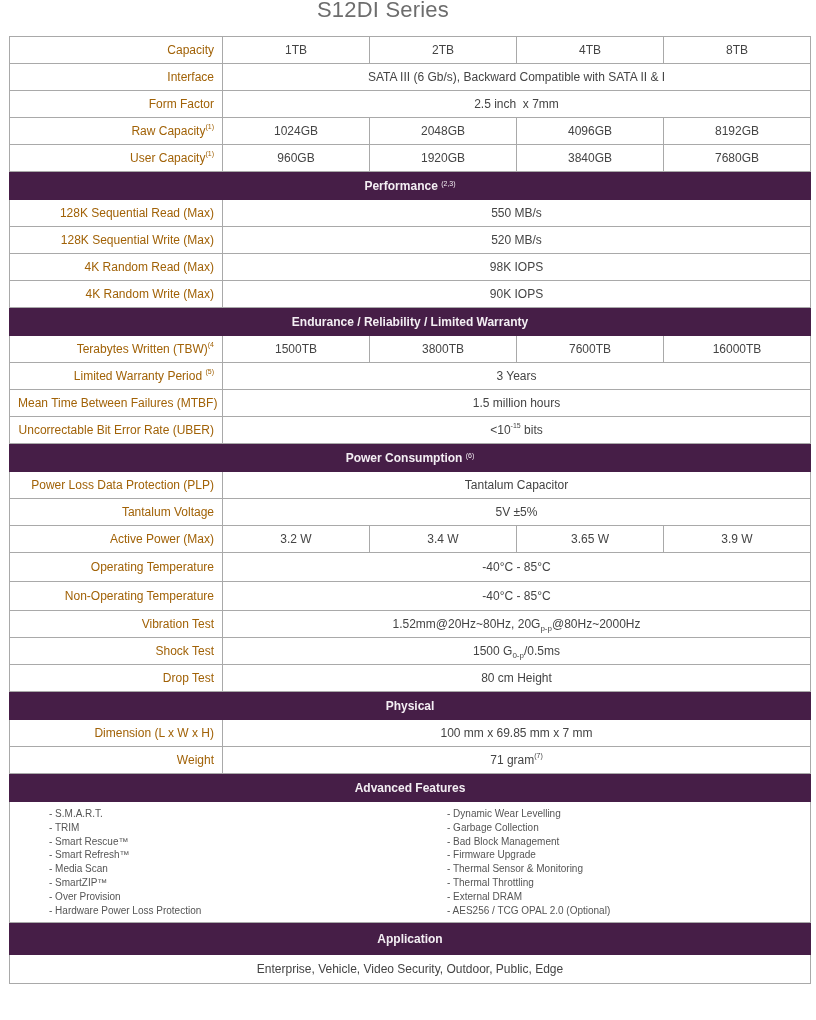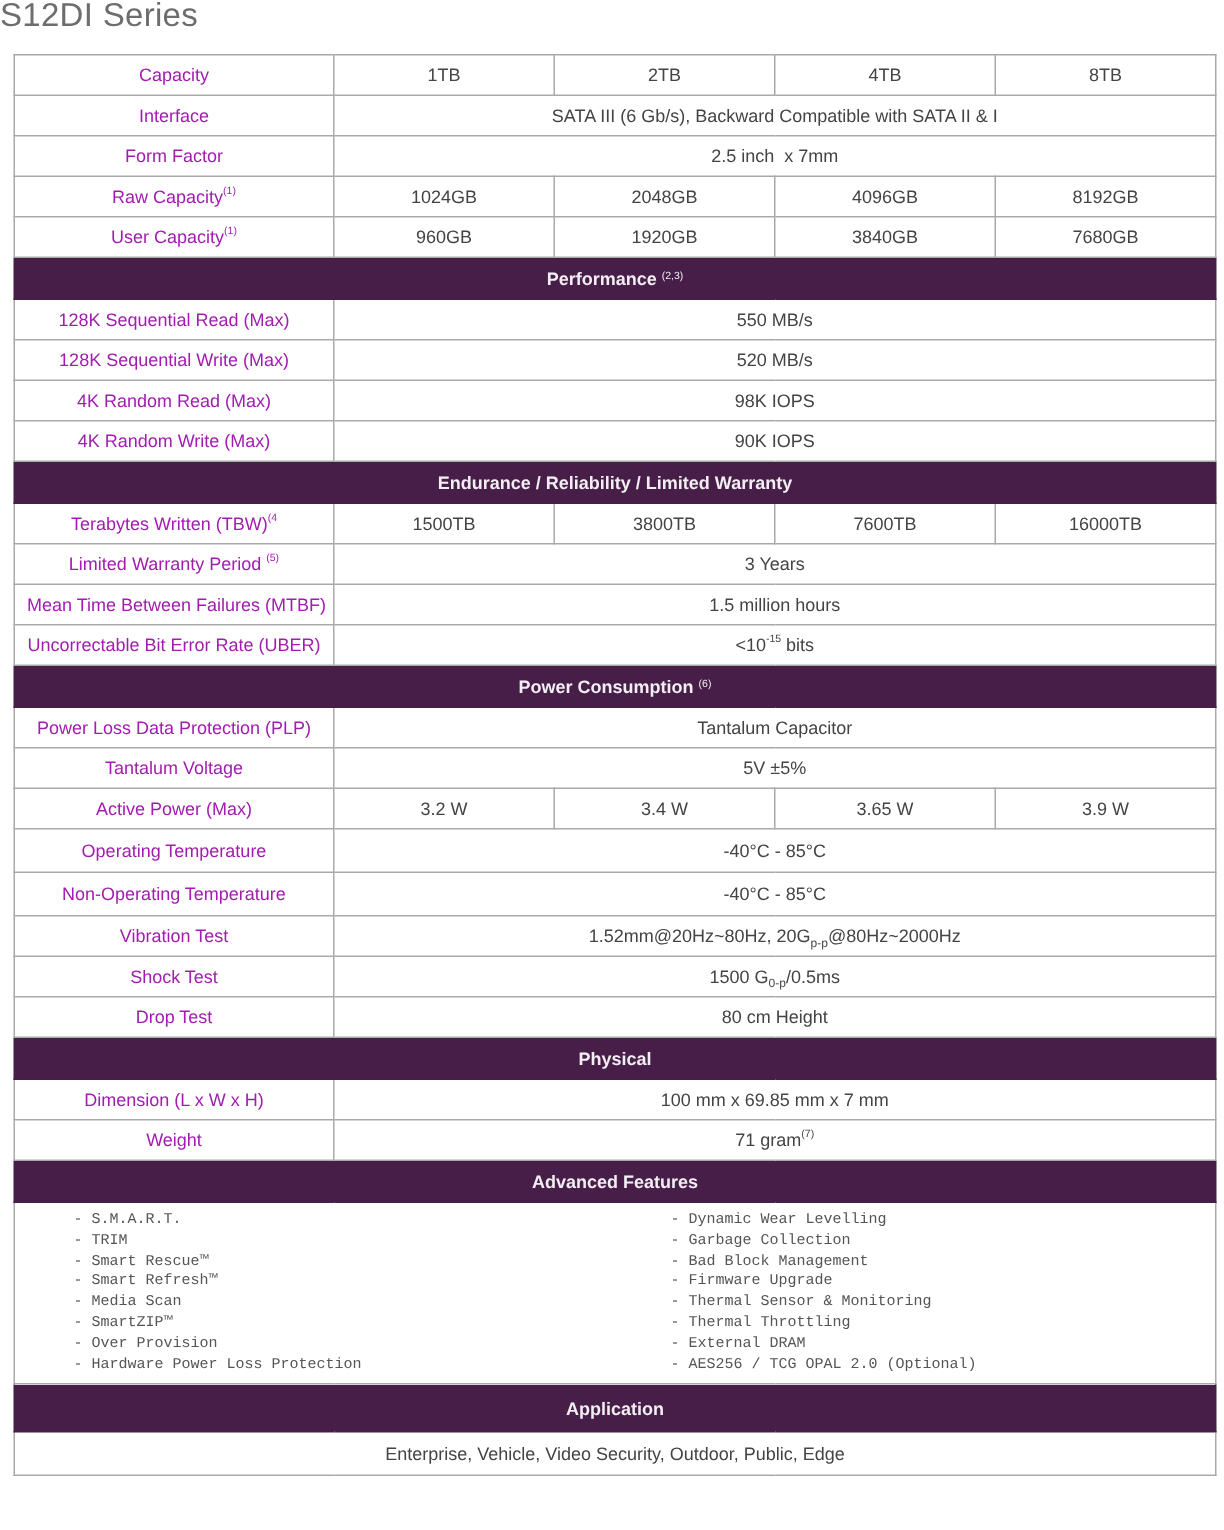--- a/index.html
+++ b/index.html
@@ -1,31 +1,31 @@
 <!DOCTYPE html>
 <html><head>
 <meta charset="utf-8">
 <style>
   html, body { margin:0; padding:0; background:#ffffff; }
   body { width:816px; height:1020px; overflow:hidden; position:relative;
          font-family:"Liberation Sans", "DejaVu Sans", sans-serif; color:#3c3c3c; }
-  .title { position:absolute; left:0; top:0; width:740px; height:30px; 
+  .title { position:absolute; left:13px; top:0; width:740px; height:30px; text-align:center;
            font-size:22px; line-height:22px; color:#6d6d6d; top:-1px; letter-spacing:0.2px; }
   table.spec { position:absolute; left:9px; top:36px; width:801px; border-collapse:collapse;
                table-layout:fixed; font-size:12px; }
   table.spec td { border:1px solid #a9a9a9; padding:0 8px; height:26px; text-align:center;
                   color:#444; white-space:nowrap; overflow:hidden; }
-  table.spec td.label { color:#a21caf; }
+  table.spec td.label { text-align:right; color:#a16207; }
   table.spec tr.section td { background:#461e47; color:#f3eef3; font-weight:bold; height:27px;
                              border-color:#461e47; font-size:12px; }
   sup { font-size:7px; vertical-align:6px; line-height:0; }
   sub { font-size:8px; vertical-align:-3px; line-height:0;margin-top:20px; }
   .hdr-sup { font-size:7px; vertical-align:4px; font-weight:normal; }
   .feat-cell { text-align:left !important; vertical-align:top; padding:5px 0 5px 0 !important; }
-  .feat-col { display:inline-block; vertical-align:top; width:49%; font-size:10px; line-height:13.8px; color:#555;font-family:Liberation Mono, monospace; }
+  .feat-col { display:inline-block; vertical-align:top; width:49%; font-size:10px; line-height:13.8px; color:#555; }
   .feat-col.left { padding-left:39px; box-sizing:border-box; width:400px; }
   .feat-col.right { padding-left:37px; box-sizing:border-box; width:390px; }
   .feat-item { display:block; }
   .app-row td { height:28px !important; }
 </style>
 </head>
 <body>
 
 <div class="title">S12DI Series</div>
 

